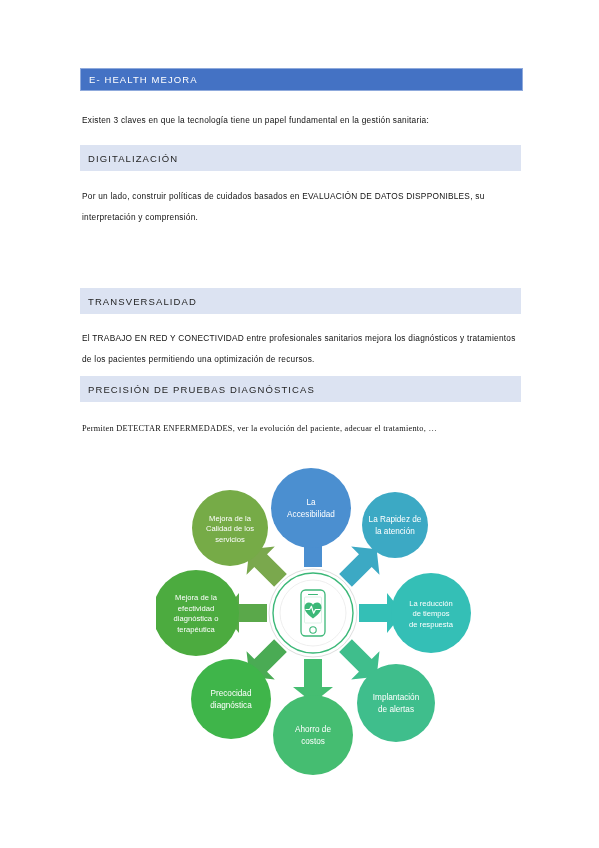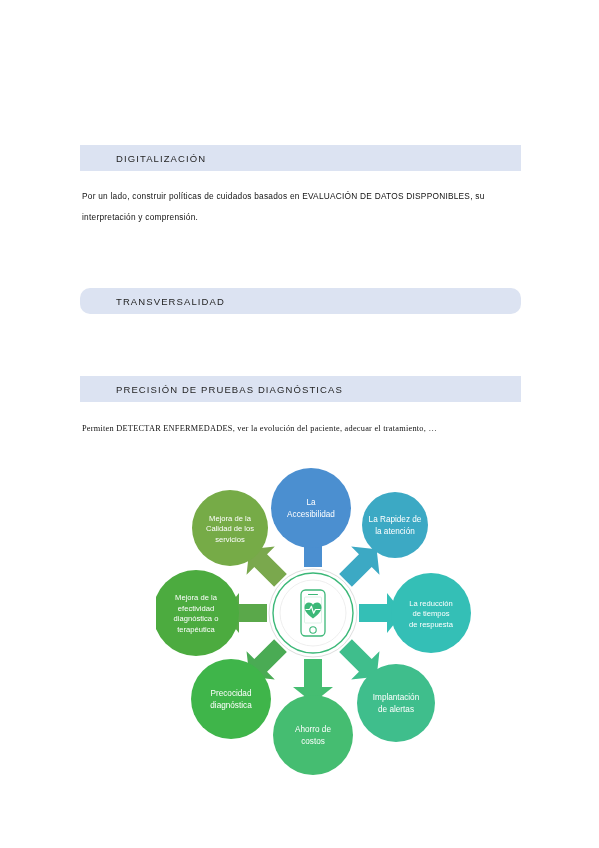--- a/index.html
+++ b/index.html
@@ -47,21 +47,20 @@
   .bar-light {
     background: #dce3f2;
     width: 441px;
     height: 26px;
     padding-left: 8px;
   }
   .bar-light .bar-text {
     color: #1f1f1f;
     font-size: 9.5px;
     letter-spacing: 1.1px;
-    margin-left: 28px;
   }
 
   
   .para {
     position: absolute;
     left: 82px;
     width: 440px;
     font-size: 8.3px;
     line-height: 21px;
     color: #111111;
@@ -86,33 +85,38 @@
     text-anchor: middle;
     pointer-events: none;
   }
   .node-label-sm { font-size: 7.6px; }
 </style>
 </head>
 <body>
 
 <div class="page">
 
+  <div class="bar bar-primary" style="top:68px;">
+    <span class="bar-text">E- HEALTH  MEJORA</span>
+  </div>
 
+  <div class="para" style="top:110px;">Existen 3 claves en que la tecnología tiene un papel fundamental en la gestión sanitaria:</div>
 
   <div class="bar bar-light" style="top:145px;">
     <span class="bar-text">DIGITALIZACIÓN</span>
   </div>
 
   <div class="para" style="top:186px;">Por un lado, construir políticas de cuidados basados en EVALUACIÓN DE DATOS DISPPONIBLES, su interpretación y comprensión.</div>
 
 
-  <div class="bar bar-light" style="top:288px;border-radius:10px;">
+  <div class="bar bar-light" style="top:288px;">
     <span class="bar-text">TRANSVERSALIDAD</span>
   </div>
 
+  <div class="para" style="top:328px;">El TRABAJO EN RED Y CONECTIVIDAD entre profesionales sanitarios mejora los diagnósticos y tratamientos de los pacientes permitiendo una optimización de recursos.</div>
 
   <div class="bar bar-light" style="top:376px;">
     <span class="bar-text">PRECISIÓN DE PRUEBAS DIAGNÓSTICAS</span>
   </div>
 
   <div class="para" style="top:418px;font-family:Liberation Serif, serif;">Permiten DETECTAR ENFERMEDADES, ver la evolución del paciente, adecuar el tratamiento, …</div>
 
   <div class="diagram">
     <svg id="diagram-svg" width="340" height="340" viewBox="0 0 340 340" xmlns="http://www.w3.org/2000/svg">
 

